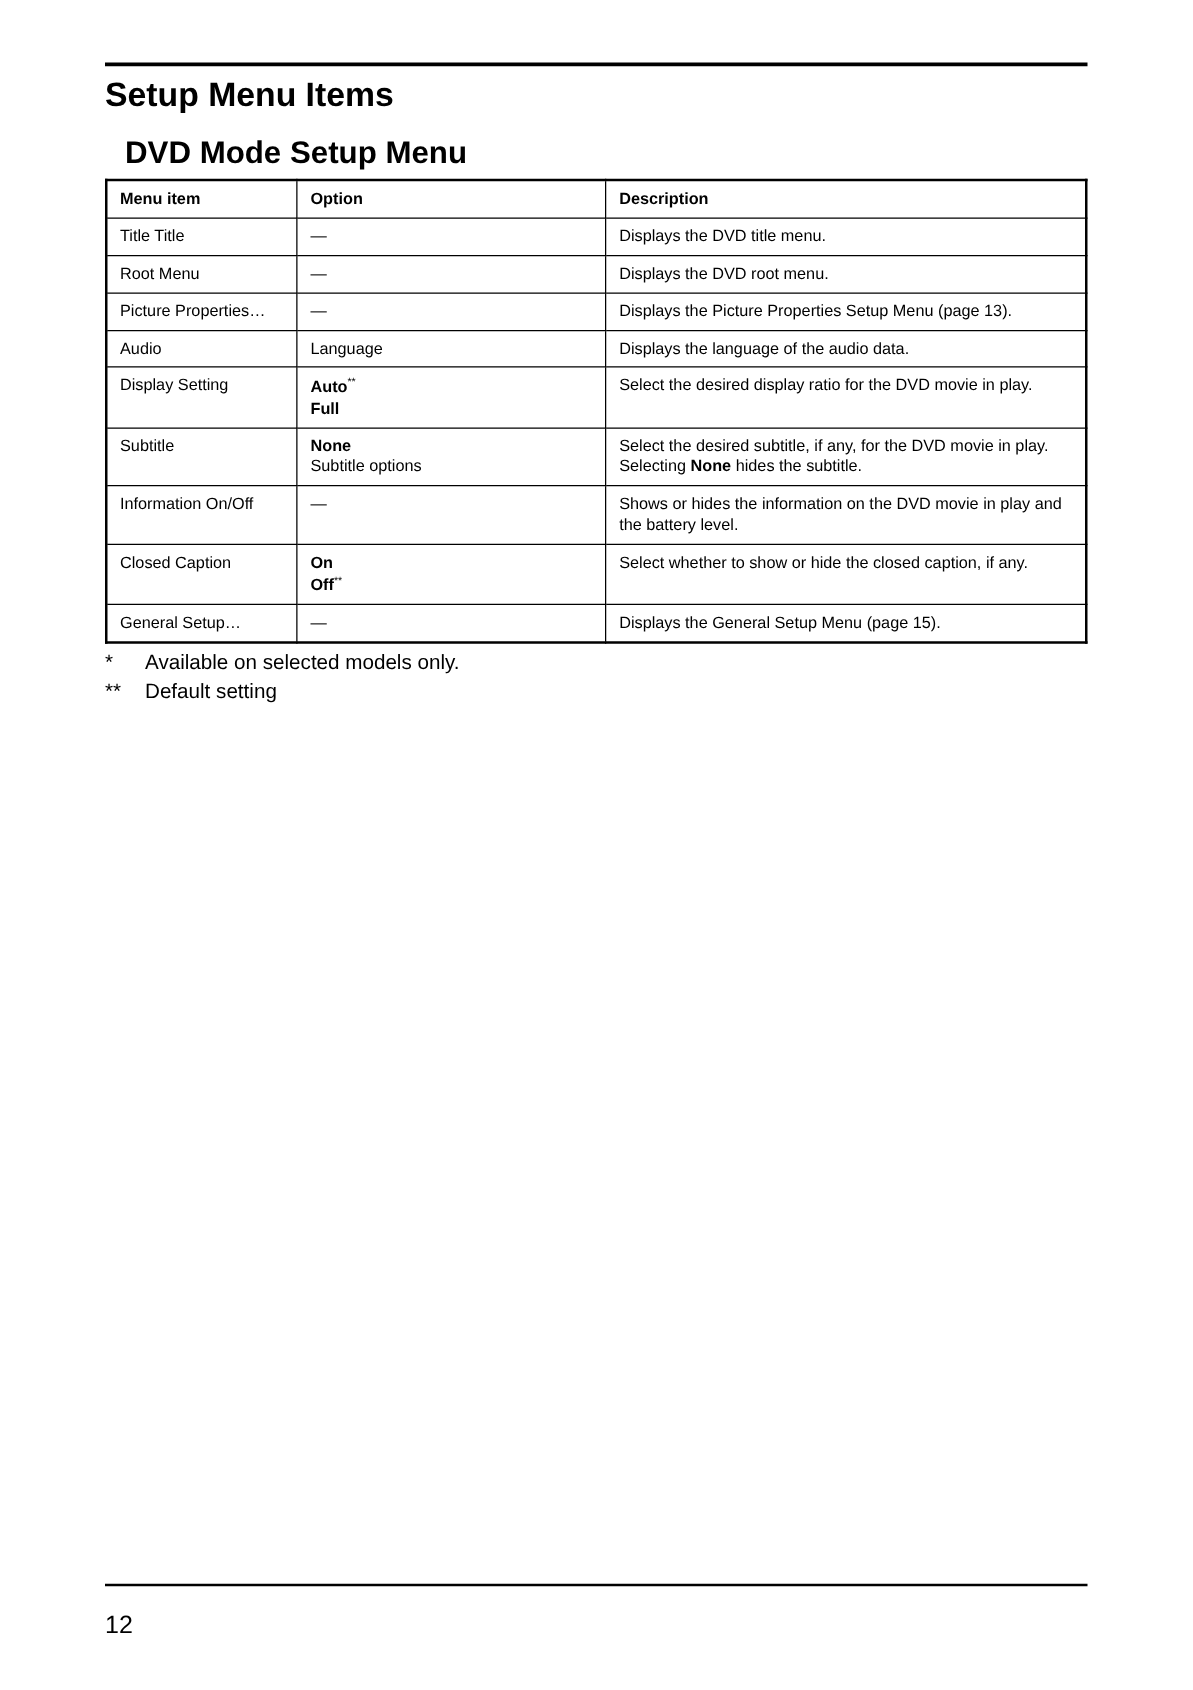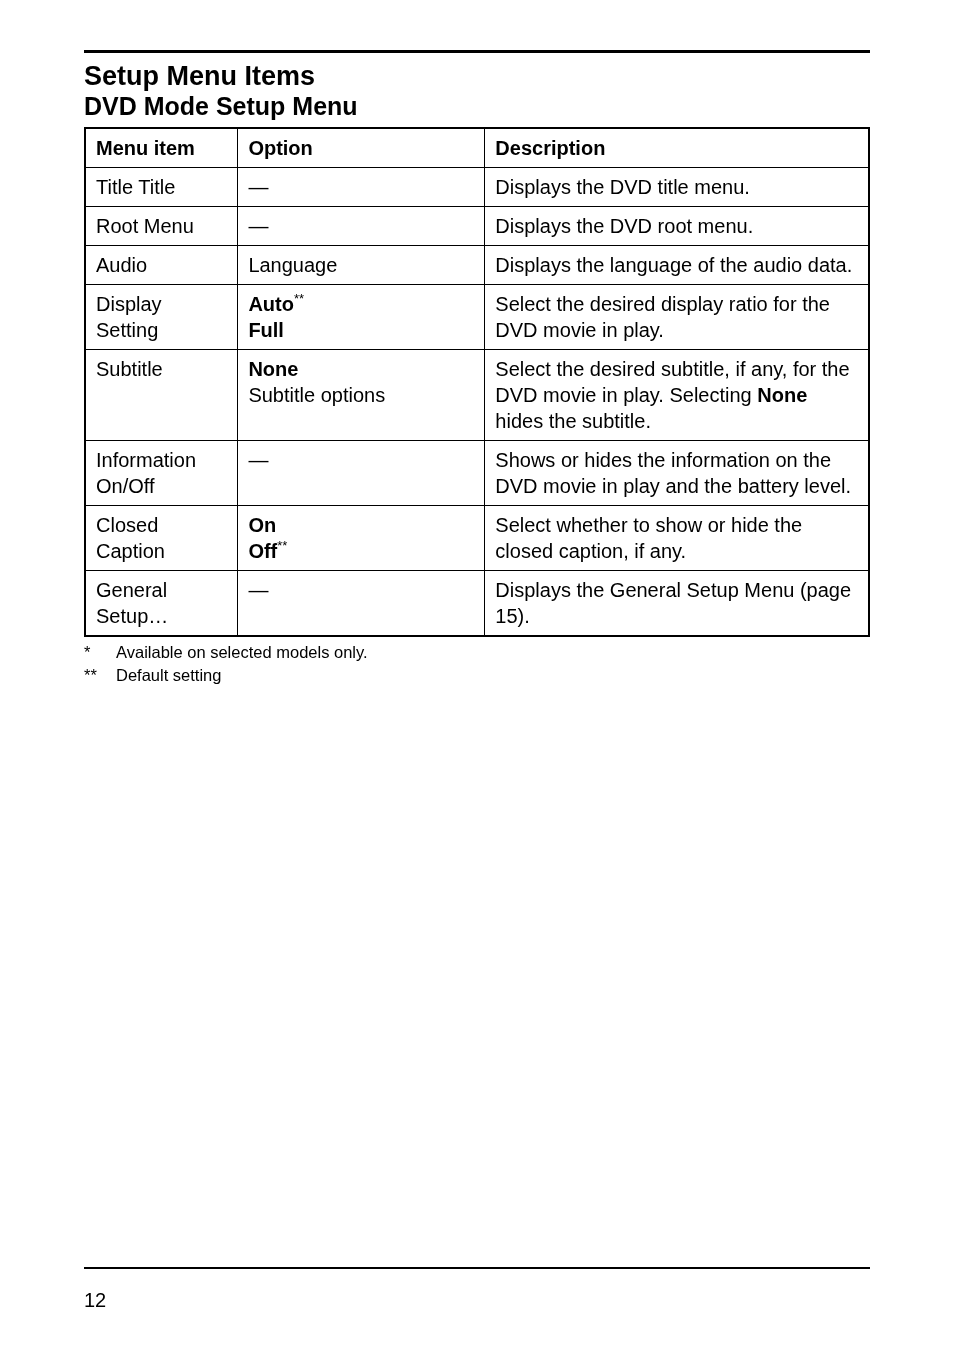--- a/index.html
+++ b/index.html
@@ -17,38 +17,38 @@
     .page {
       padding: 50px 84px 0 84px;
     }
     .top-rule {
       border-top: 3px solid #000;
       margin-bottom: 8px;
     }
     h1 {
       font-size: 27px;
       font-weight: bold;
-      margin: 0 0 0 0;
+      margin: 0 0 16px 0;
     }
     h2 {
       font-size: 25px;
       font-weight: bold;
-      margin: 0 0 6px 0;
+      margin: 0 0 6px 16px;
     }
     table {
       border-collapse: collapse;
       width: 100%;
       border: 2px solid #000;
     }
     th, td {
       border: 1px solid #000;
       padding: 6px 10px;
       text-align: left;
       vertical-align: top;
-      font-size: 20px;
+      font-size: 13px;
       line-height: 1.3;
     }
     th {
       font-weight: bold;
     }
     col.c1 { width: 19.5%; }
     col.c2 { width: 31.5%; }
     col.c3 { width: 49%; }
     .bold { font-weight: bold; }
     .sup { font-size: 0.65em; vertical-align: super; }
@@ -103,20 +103,25 @@
           <td><span class="">Title Title</span></td>
           <td><span class="">—</span></td>
           <td><span class="">Displays the DVD title menu.</span></td>
         </tr>
         <tr>
           <td><span class="">Root Menu</span></td>
           <td><span class="">—</span></td>
           <td><span class="">Displays the DVD root menu.</span></td>
         </tr>
         <tr>
+          <td><span class="">Picture Properties…</span></td>
+          <td><span class="">—</span></td>
+          <td><span class="">Displays the Picture Properties Setup Menu (page 13).</span></td>
+        </tr>
+        <tr>
           <td><span class="">Audio</span></td>
           <td><span class="">Language</span></td>
           <td><span class="">Displays the language of the audio data.</span></td>
         </tr>
         <tr>
           <td><span class="">Display Setting</span></td>
           <td><span class="bold">Auto</span><span class="sup">**</span><br><span class="bold">Full</span></td>
           <td><span class="">Select the desired display ratio for the DVD movie in play.</span></td>
         </tr>
         <tr>

